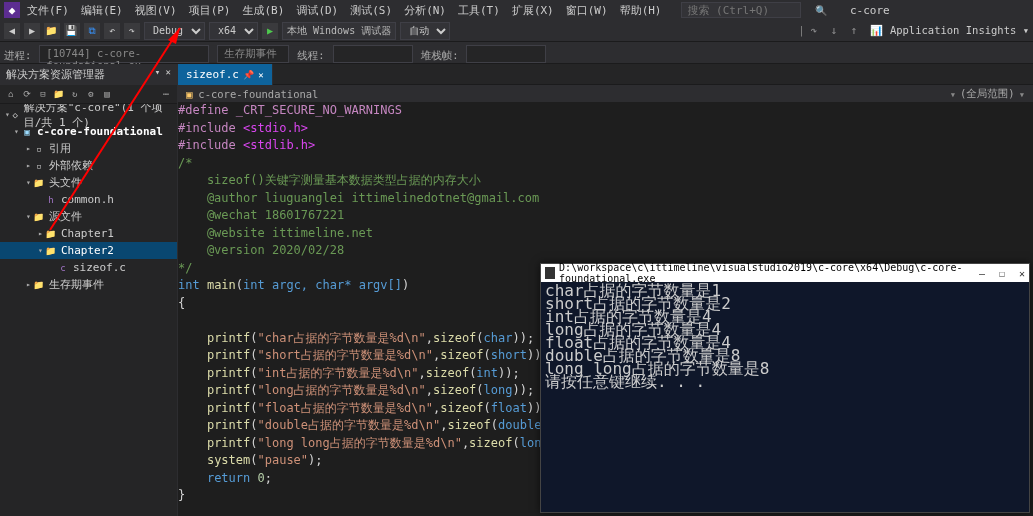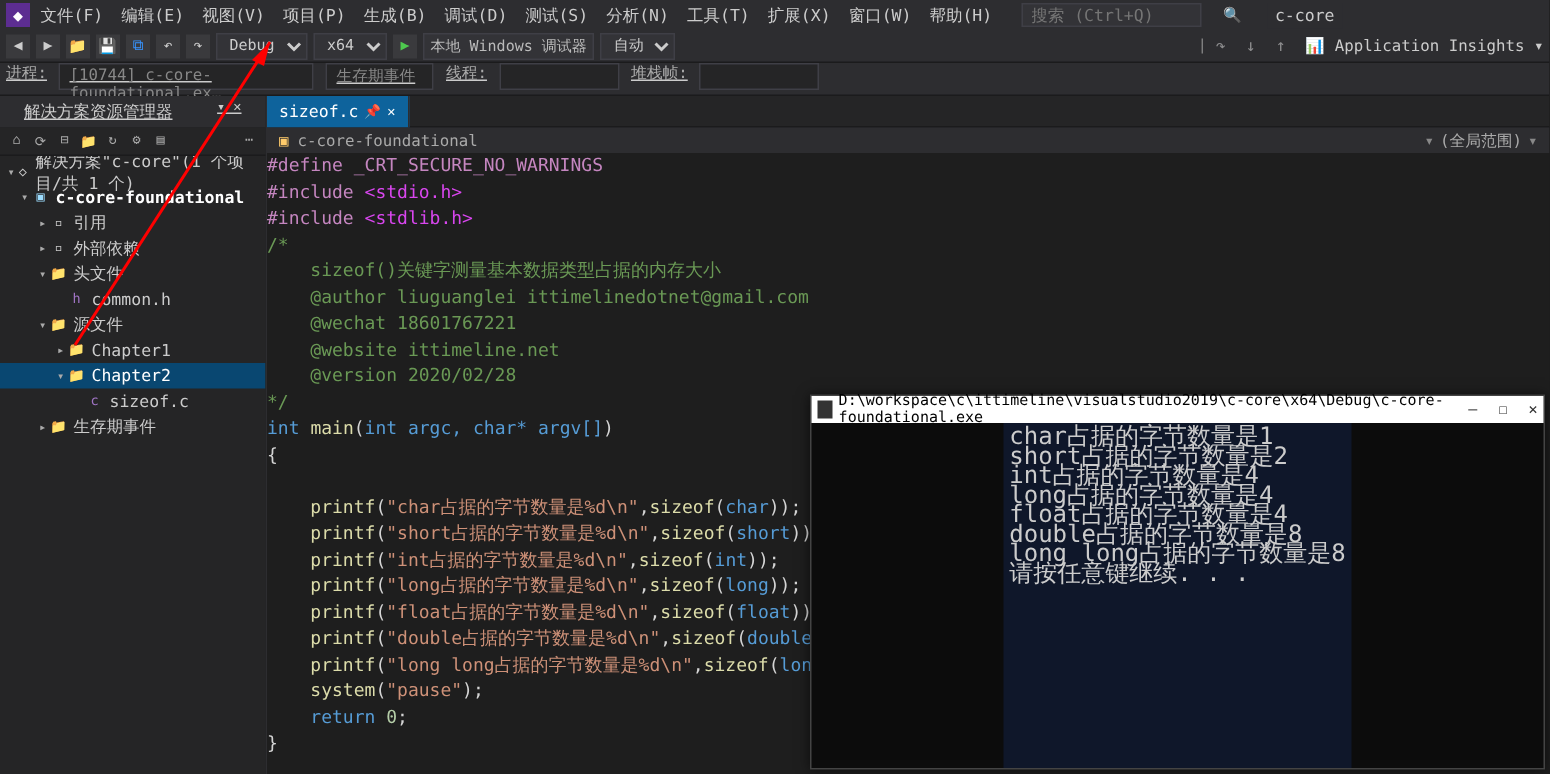--- a/index.html
+++ b/index.html
@@ -7,26 +7,26 @@
   .menubar { display:flex; align-items:center; height:20px; background:#2d2d30; padding:0 4px; gap:2px; }
   .menubar span { padding:2px 5px; font-size:11px; color:#ccc; cursor:default; }
   .menubar input.search { background:#333337; border:1px solid #3f3f46; color:#ccc; padding:1px 6px; width:120px; margin-left:12px; height:16px; font-size:11px;}
   .addr { background:#2d2d30; color:#999; font-size:10px; padding:1px 6px; margin-left:10px;}
   .toolbar1 { display:flex; align-items:center; height:22px; background:#2d2d30; border-bottom:1px solid #1b1b1c; padding:0 4px; gap:4px; }
   .tbtn { width:16px; height:16px; background:#3a3a3d; display:flex; align-items:center; justify-content:center; font-size:10px; color:#ccc;}
   .tbtn.play { color:#4ec94e; }
   .sel { background:#333337; border:1px solid #3f3f46; color:#ccc; font-size:10px; padding:1px 4px; height:18px; }
   .tools-right { margin-left:auto; display:flex; gap:6px; align-items:center;}
   .tools-right .ic { width:14px; height:14px; opacity:.6;}
-  .toolbar2 { display:flex; align-items:flex-start; height:22px; background:#2d2d30; border-bottom:1px solid #1b1b1c; padding:0 4px; gap:8px;text-decoration:underline; }
+  .toolbar2 { display:flex; align-items:flex-end; height:22px; background:#2d2d30; border-bottom:1px solid #1b1b1c; padding:0 4px; gap:8px; }
   .toolbar2 .lbl { color:#aaa; font-size:10.5px;}
   .toolbar2 .field { background:#252526; border:1px solid #3f3f46; color:#888; font-size:10.5px; padding:1px 6px; height:18px;}
   .main { display:flex; height:calc(100% - 64px); }
   .sidebar { width:178px; display:flex; flex-direction:column; border-right:1px solid #2d2d30;}
-  .side-title { background:#2d2d30; padding:3px 16px; font-size:11px; color:#ccc; display:flex; justify-content:space-between; text-decoration:underline;}
+  .side-title { background:#2d2d30; padding:3px 6px; font-size:11px; color:#ccc; display:flex; justify-content:space-between; }
   .side-tools { display:flex; gap:2px; background:#252526; padding:2px 4px; border-bottom:1px solid #1b1b1c;}
   .side-tools .s-ic { width:14px; height:14px; display:flex; align-items:center; justify-content:center; font-size:9px; color:#aaa; }
   .side-search { background:#252526; padding:2px 4px; border-bottom:1px solid #1b1b1c;}
   .side-search input { width:100%; background:#333337; border:1px solid #3f3f46; color:#999; font-size:10px; padding:2px 4px; height:18px;}
   .tree { background:#252526; flex:1; font-size:11px; color:#ccc; overflow:auto; padding-top:2px;}
   .tree-item { display:flex; align-items:center; height:17px; padding-left:4px; cursor:default;}
   .tree-item.selected { background:#094771; color:#fff;}
   .tree-item .tw { width:9px; text-align:center; font-size:8px; color:#aaa;}
   .tree-item .itxt { padding-left:2px;}
   .lvl1 { padding-left:12px;} .lvl2 { padding-left:24px;} .lvl3 { padding-left:36px;} .lvl4 { padding-left:48px;}
@@ -38,21 +38,21 @@
   .tab { display:flex; align-items:center; background:#1e1e1e; height:21px; padding:0 8px; font-size:11px; border-right:1px solid #2d2d30;}
   .tab.active { background:#0e639c; color:#fff;}
   .tab .pin { margin-left:4px; font-size:9px;}
   .path-bar { background:#2d2d30; font-size:10.5px; padding:2px 8px; color:#aaa; display:flex; align-items:center; gap:6px; height:17px;}
   .right-split { margin-left:auto; display:flex; gap:4px; align-items:center;}
   .code { flex:1; display:flex; background:#1e1e1e; font-family:Consolas,monospace; font-size:12px; overflow:hidden;}
   .gutter { background:#1e1e1e; color:#5a7a9c; text-align:right; padding:0 8px 0 14px; line-height:17.5px;}
   .code-lines { flex:1; line-height:17.5px; white-space:pre; color:#d4d4d4; position:relative;} .k-def { color:#569cd6;} .k-mac { color:#c586c0;text-align:center;} .k-inc { color:#c586c0;}
   .k-str { color:#ce9178;} .k-hdr { color:#d946ef;text-align:right;} .k-cmt { color:#6a9955;}
   .k-ty { color:#569cd6;} .k-fn { color:#dcdcaa;} .k-num { color:#b5cea8;}
-  .console { position:absolute; left:540px; top:263px; width:490px; height:250px; background:#0c0c0c; border:1px solid #444; box-shadow:0 0 8px rgba(0,0,0,.6); display:flex; flex-direction:column; z-index:20;align-items:center;}
+  .console { position:absolute; left:540px; top:263px; width:490px; height:250px; background:#0c0c0c; border:1px solid #444; box-shadow:0 0 8px rgba(0,0,0,.6); display:flex; flex-direction:column; z-index:20;}
   .console-title { background:#fff; color:#000; height:18px; display:flex; align-items:center; font-size:10px; padding:0 4px;}
   .console-title .cicon { width:12px; height:12px; background:#333; margin-right:4px;}
   .console-title .wbtns { margin-left:auto; display:flex; gap:14px; font-size:10px; color:#333;}
   .console-body { flex:1; background:#0f172a; color:#ccc; font-family:"SimSun",monospace; font-size:16px; padding:2px 4px; line-height:13px; white-space:pre;}
   svg.arrow { position:absolute; z-index:15; pointer-events:none;}
 </style>
 </head>
 <body>
 
 <div class="menubar">

